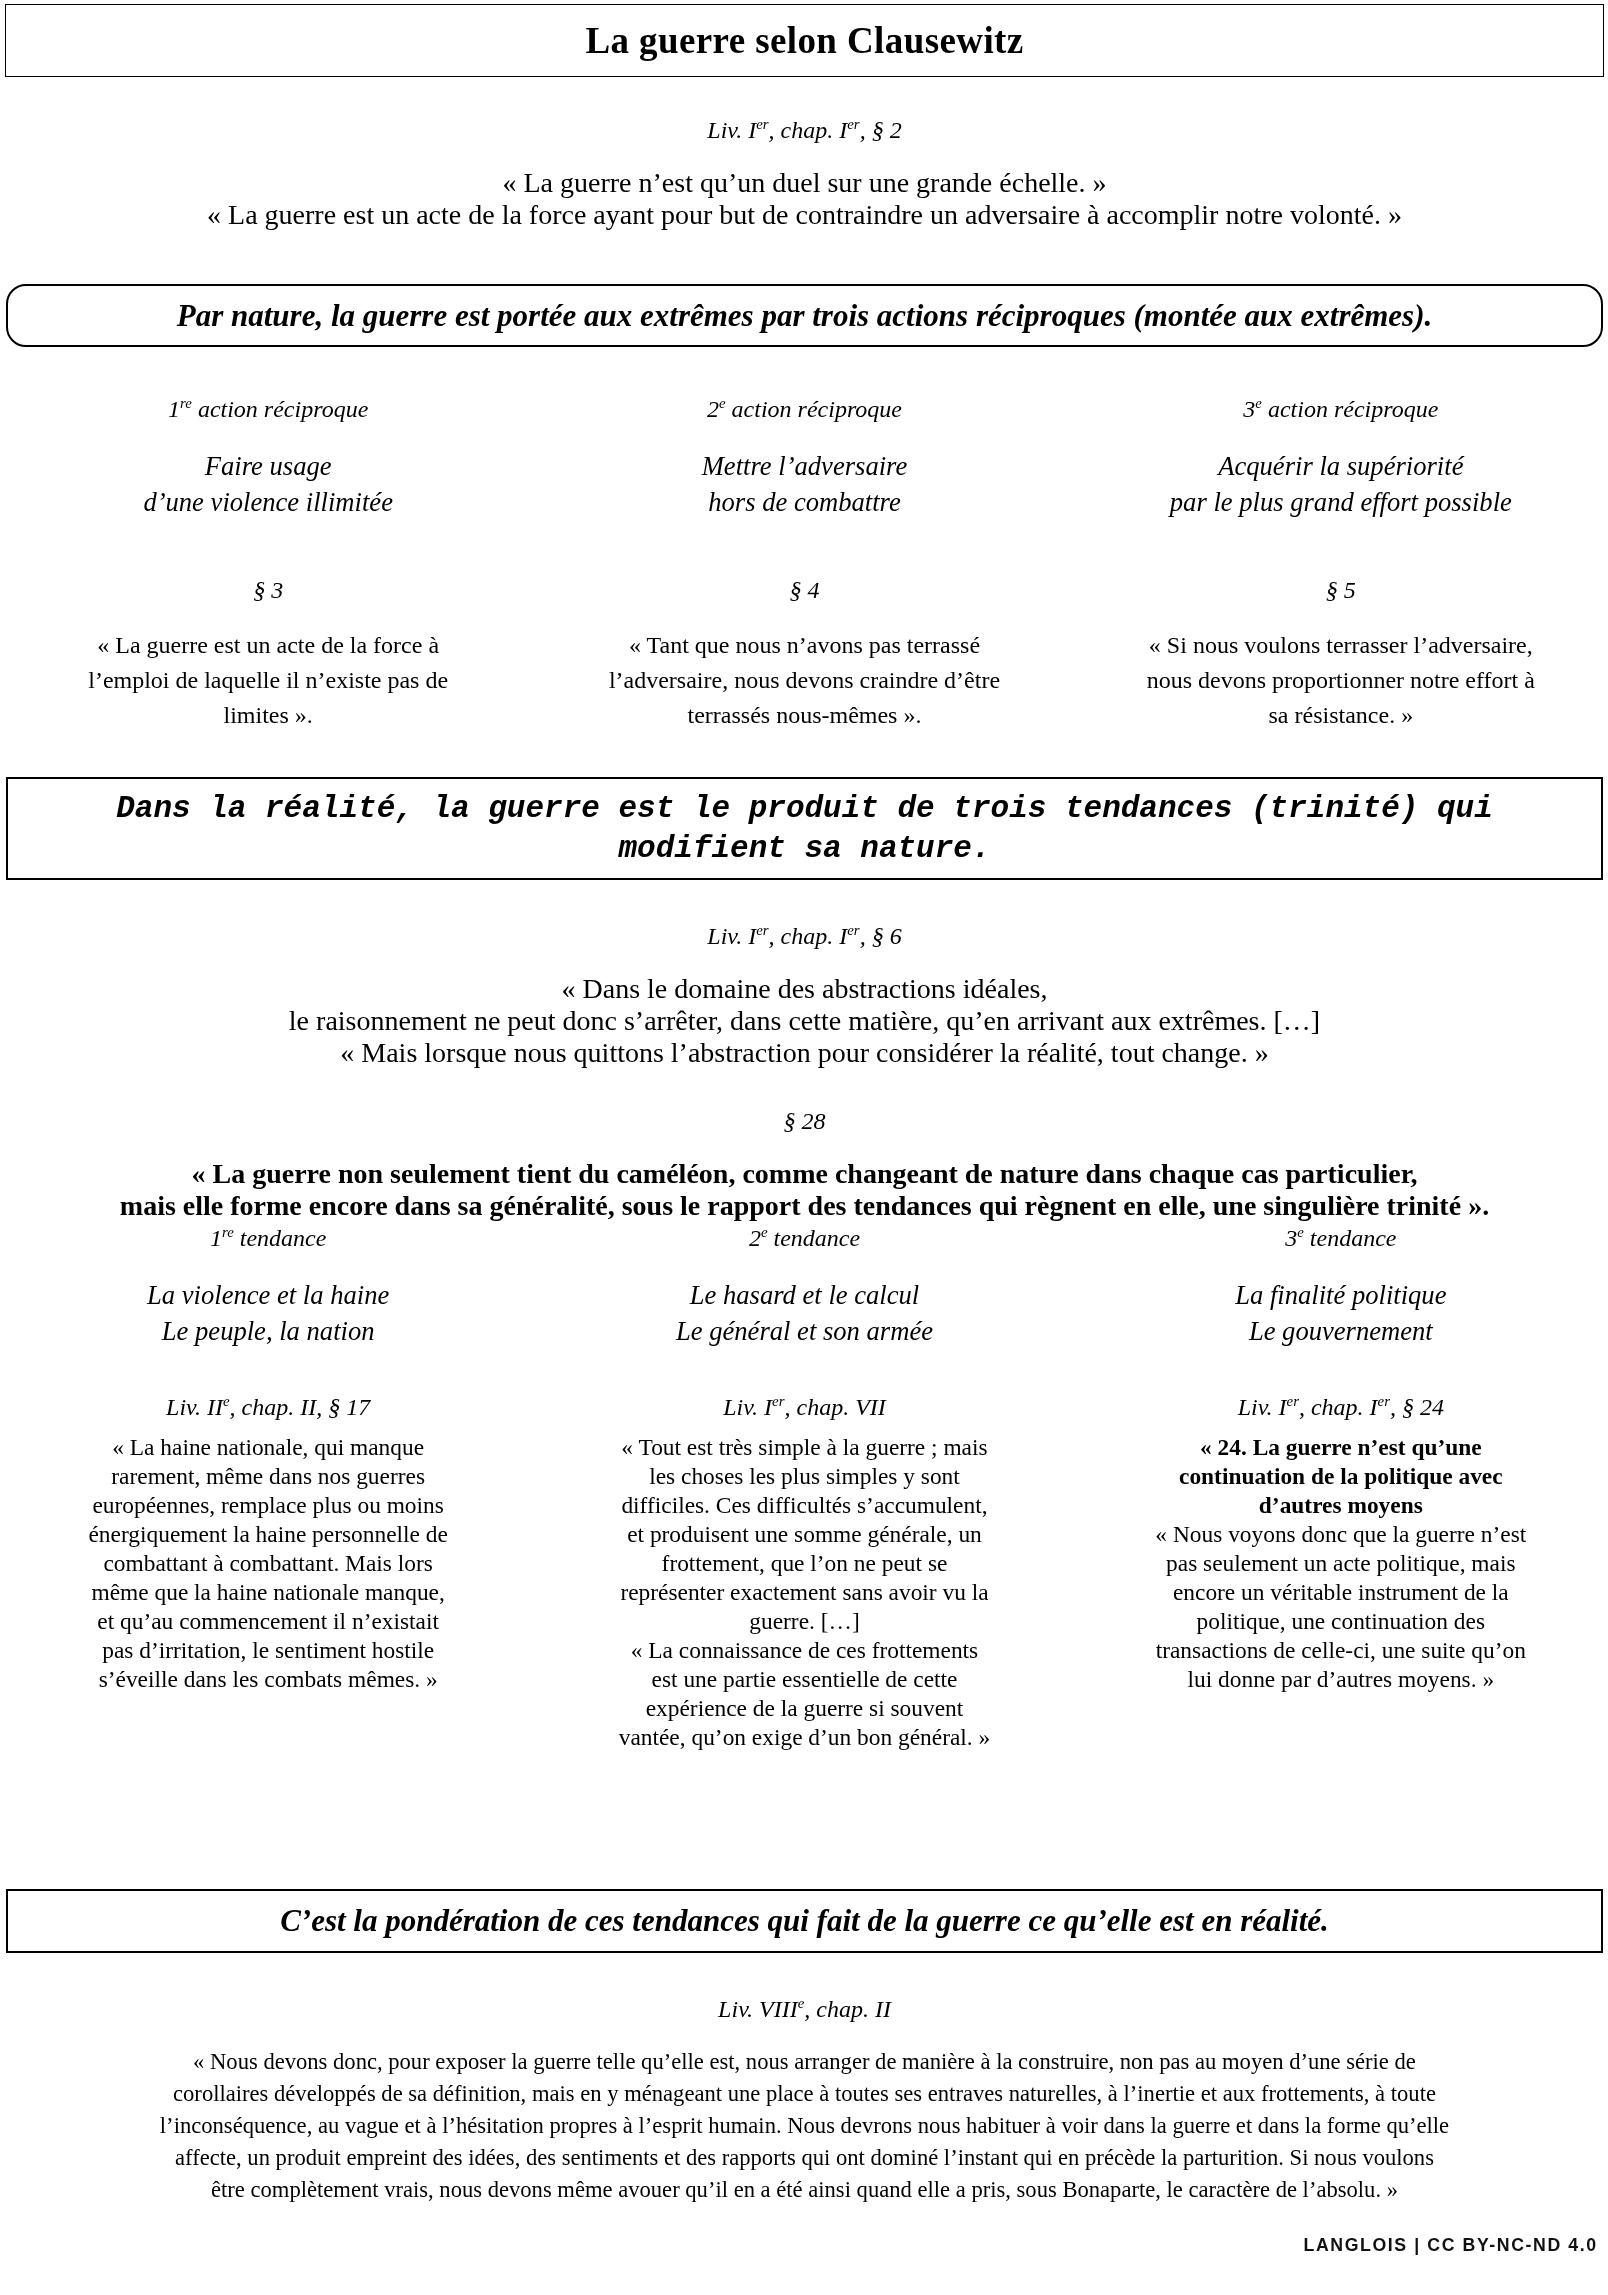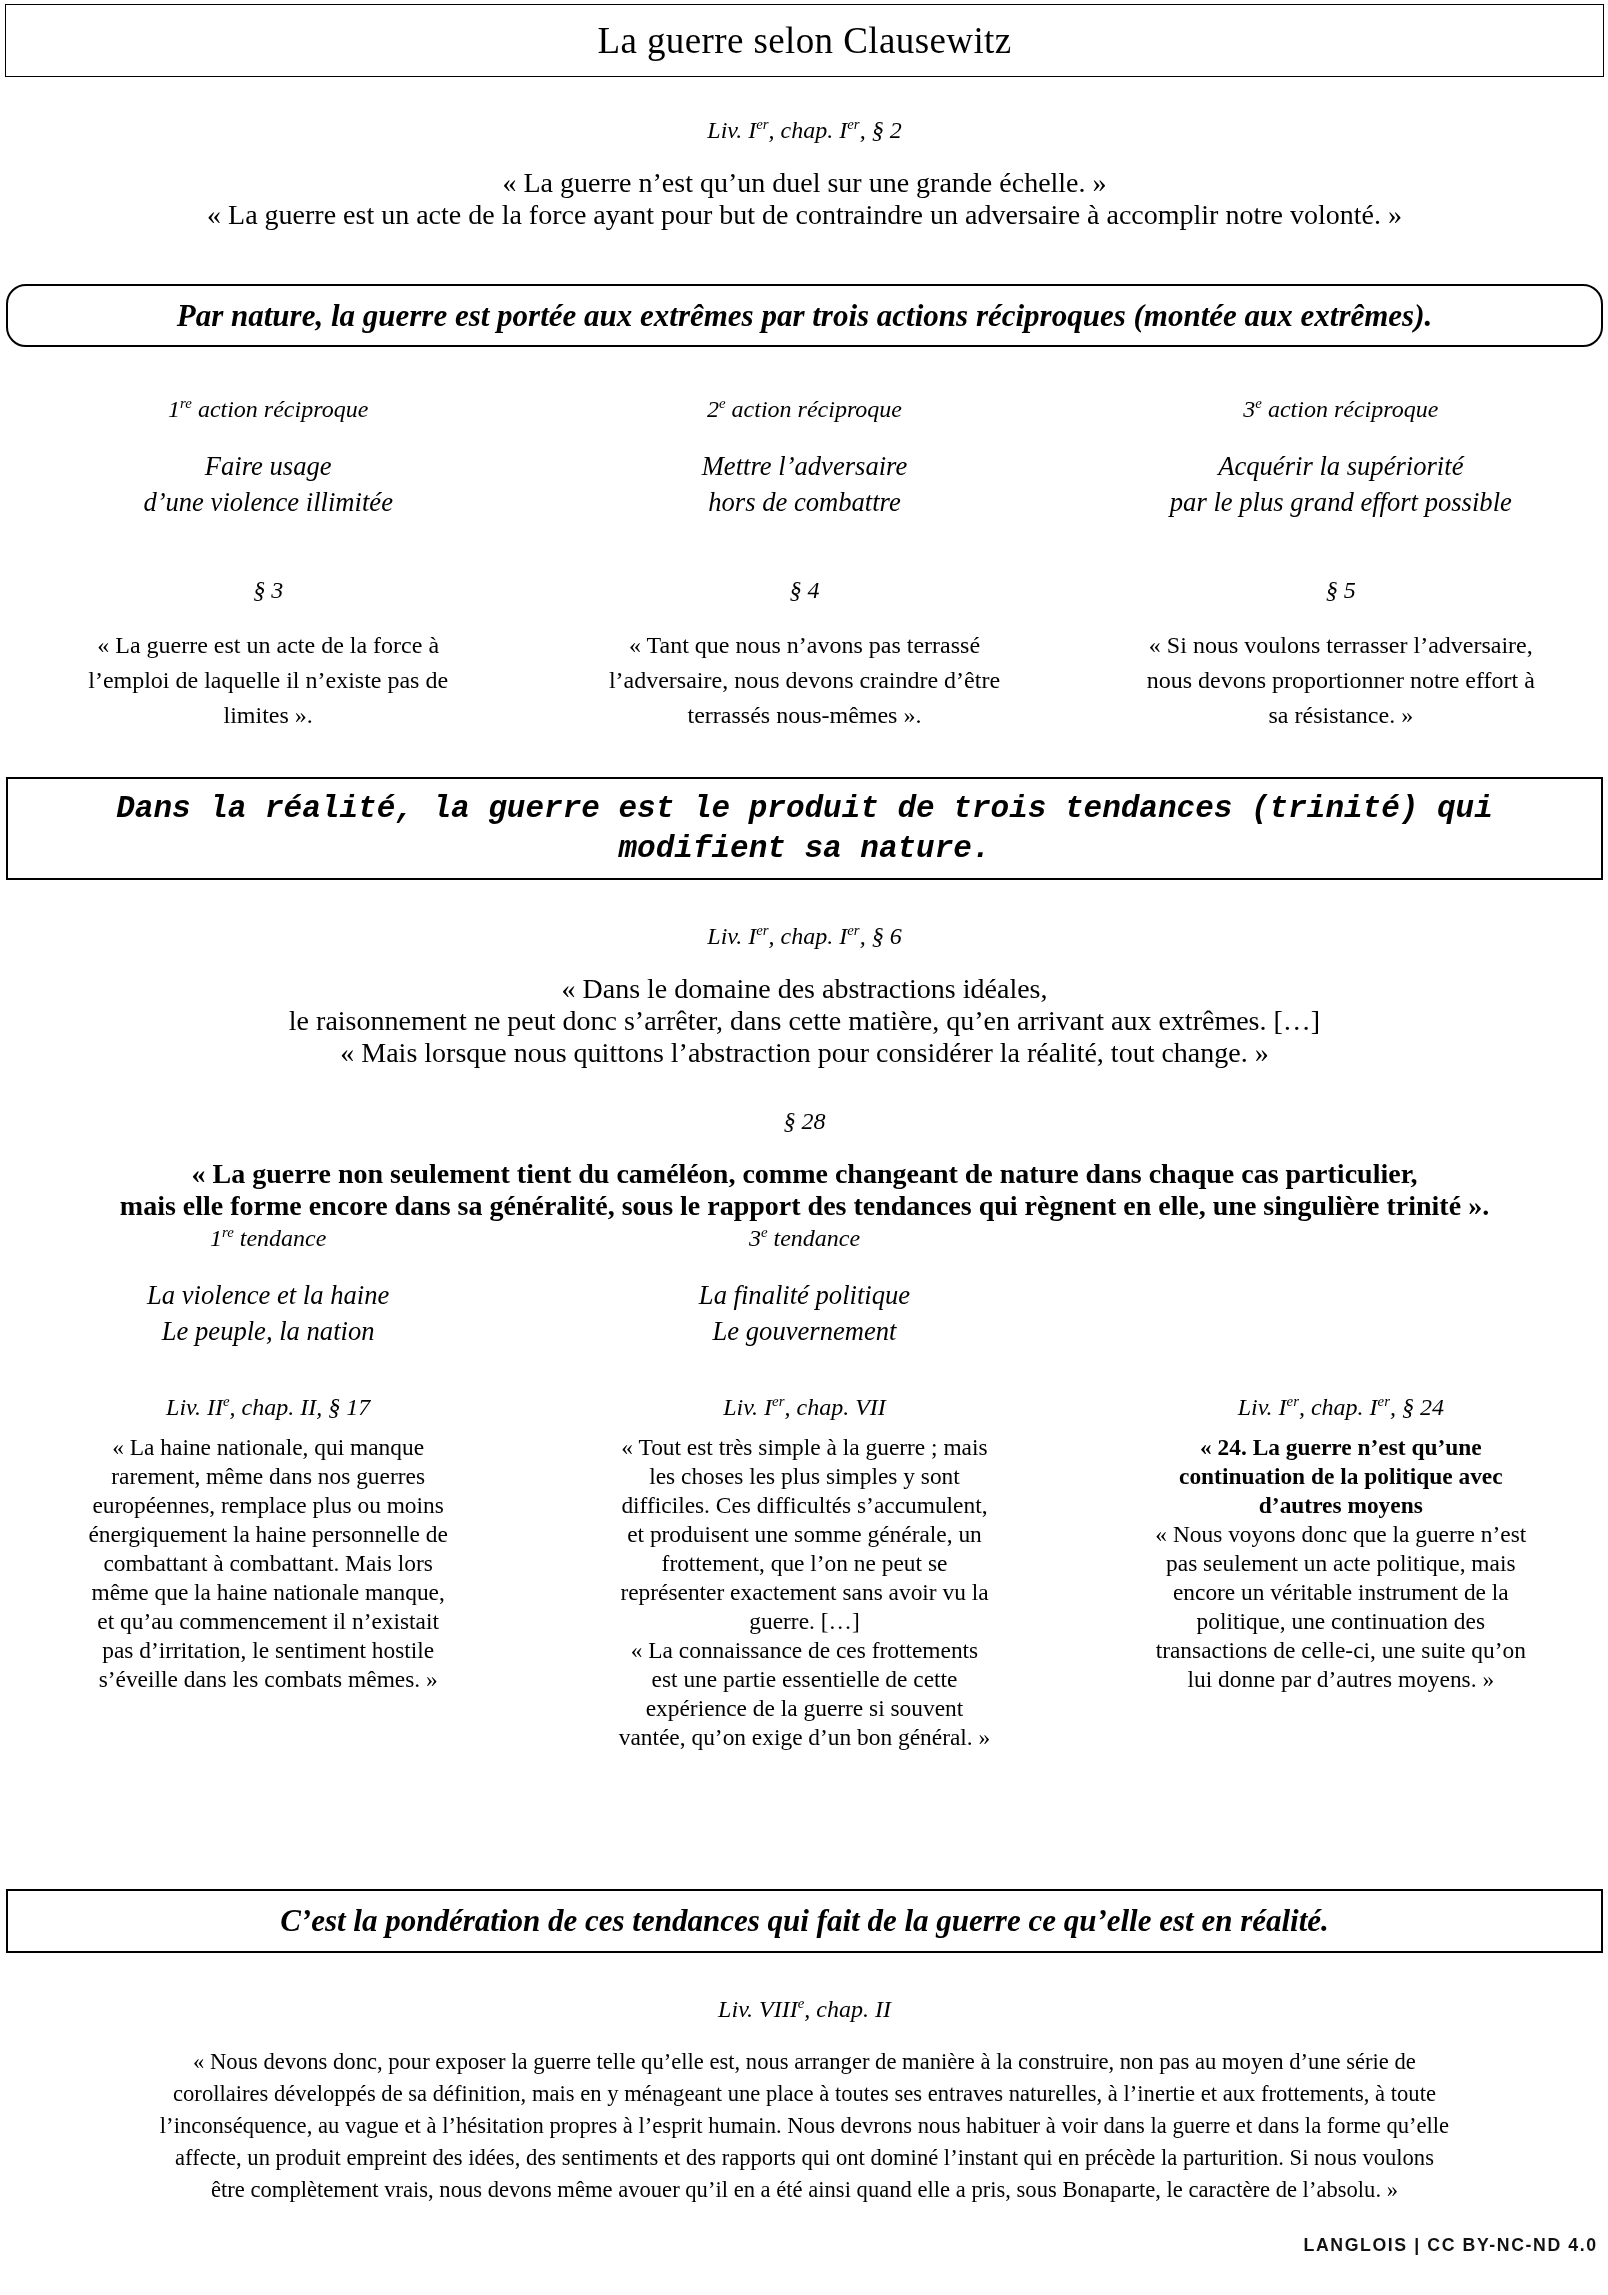--- a/index.html
+++ b/index.html
@@ -10,21 +10,21 @@
     font-family: "Liberation Serif", serif;
   }
   .page { position: relative; width: 1609px; height: 2295px; overflow: hidden; background: #fff; }
 
   .title-box {
     margin: 4px 4.8px 0 4.8px;
     border: 1.6px solid #000;
     height: 73px;
     display: flex; align-items: center; justify-content: center;
   }
-  .title-box h1 { margin: 0; font-size: 37px; font-weight: normal; letter-spacing: 0.4px; }
+  .title-box h1 { margin: 0; font-size: 37px; font-weight: bold; letter-spacing: 0.4px; }
 
   .ref {
     text-align: center; font-style: italic;
     font-size: 24px; line-height: 32px;
   }
   .quote {
     text-align: center; font-size: 28px; line-height: 32px;
   }
 
   .banner {
@@ -129,20 +129,24 @@
 
   <div class="ref mt-s28">§ 28</div>
   <div class="quote mt-s28-quote">« La guerre non seulement tient du caméléon, comme changeant de nature dans chaque cas particulier,<br>mais elle forme encore dans sa généralité, sous le rapport des tendances qui règnent en elle, une singulière trinité ».</div>
 
   <section class="cols row-tendances">
     <div>
       <div class="col-header">1<sup>re</sup> tendance</div>
       <div class="col-desc">La violence et la haine<br>Le peuple, la nation</div>
     </div>
     <div>
+      <div class="col-header">2<sup>e</sup> tendance</div>
+      <div class="col-desc">Le hasard et le calcul<br>Le général et son armée</div>
+    </div>
+    <div>
       <div class="col-header">3<sup>e</sup> tendance</div>
       <div class="col-desc">La finalité politique<br>Le gouvernement</div>
     </div>
   </section>
 
   <section class="cols row-livrefs">
     <div class="ref">Liv. II<sup>e</sup>, chap. II, § 17</div>
     <div class="ref">Liv. I<sup>er</sup>, chap. VII</div>
     <div class="ref">Liv. I<sup>er</sup>, chap. I<sup>er</sup>, § 24</div>
   </section>

